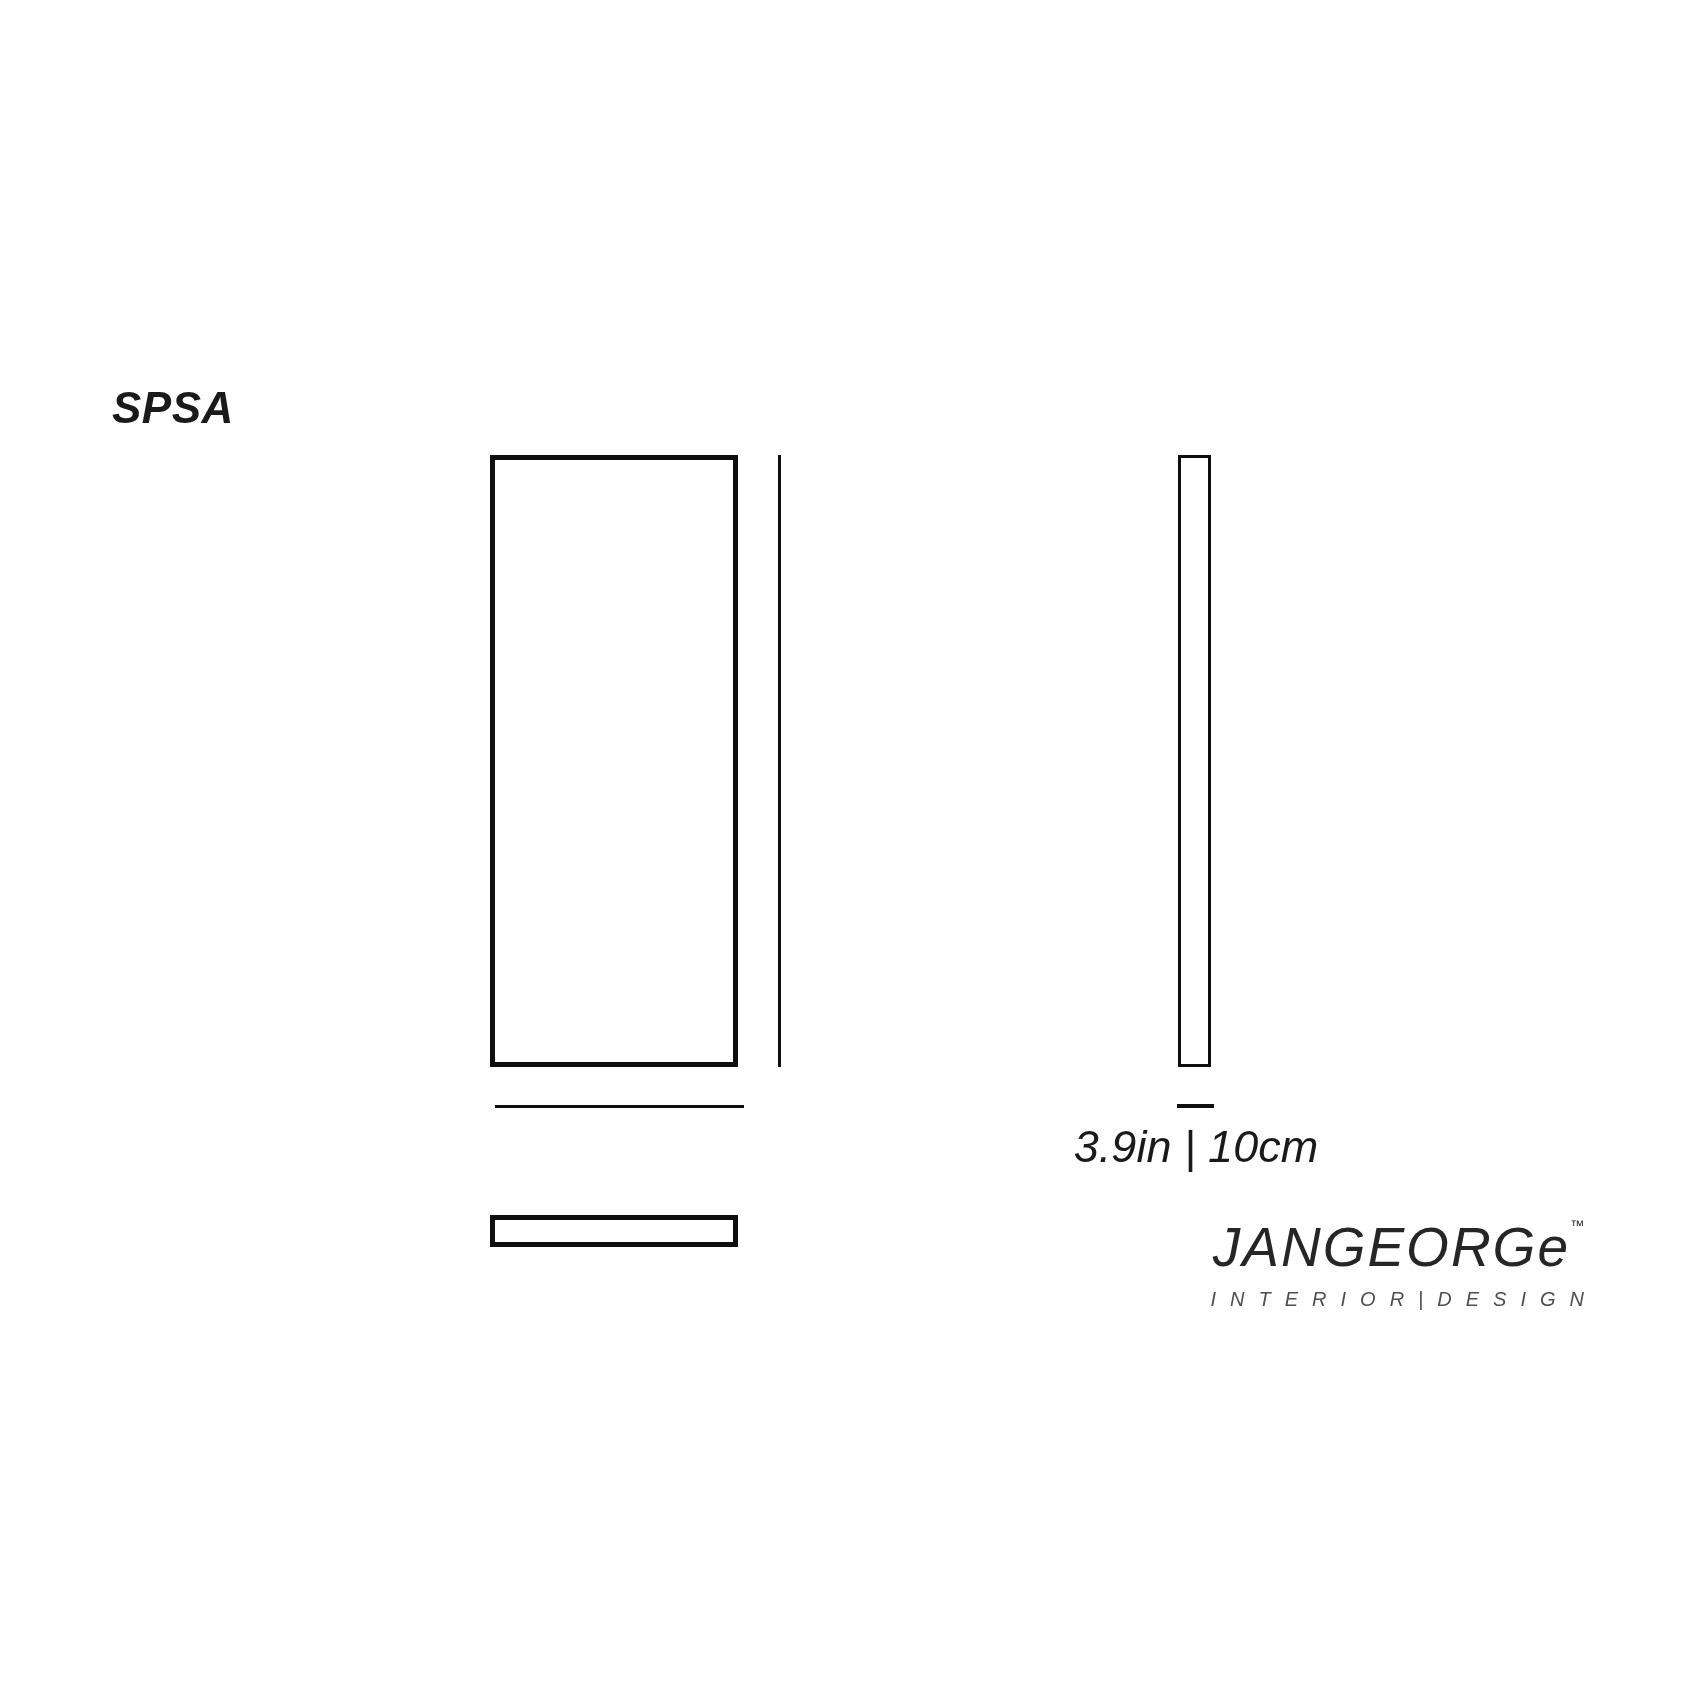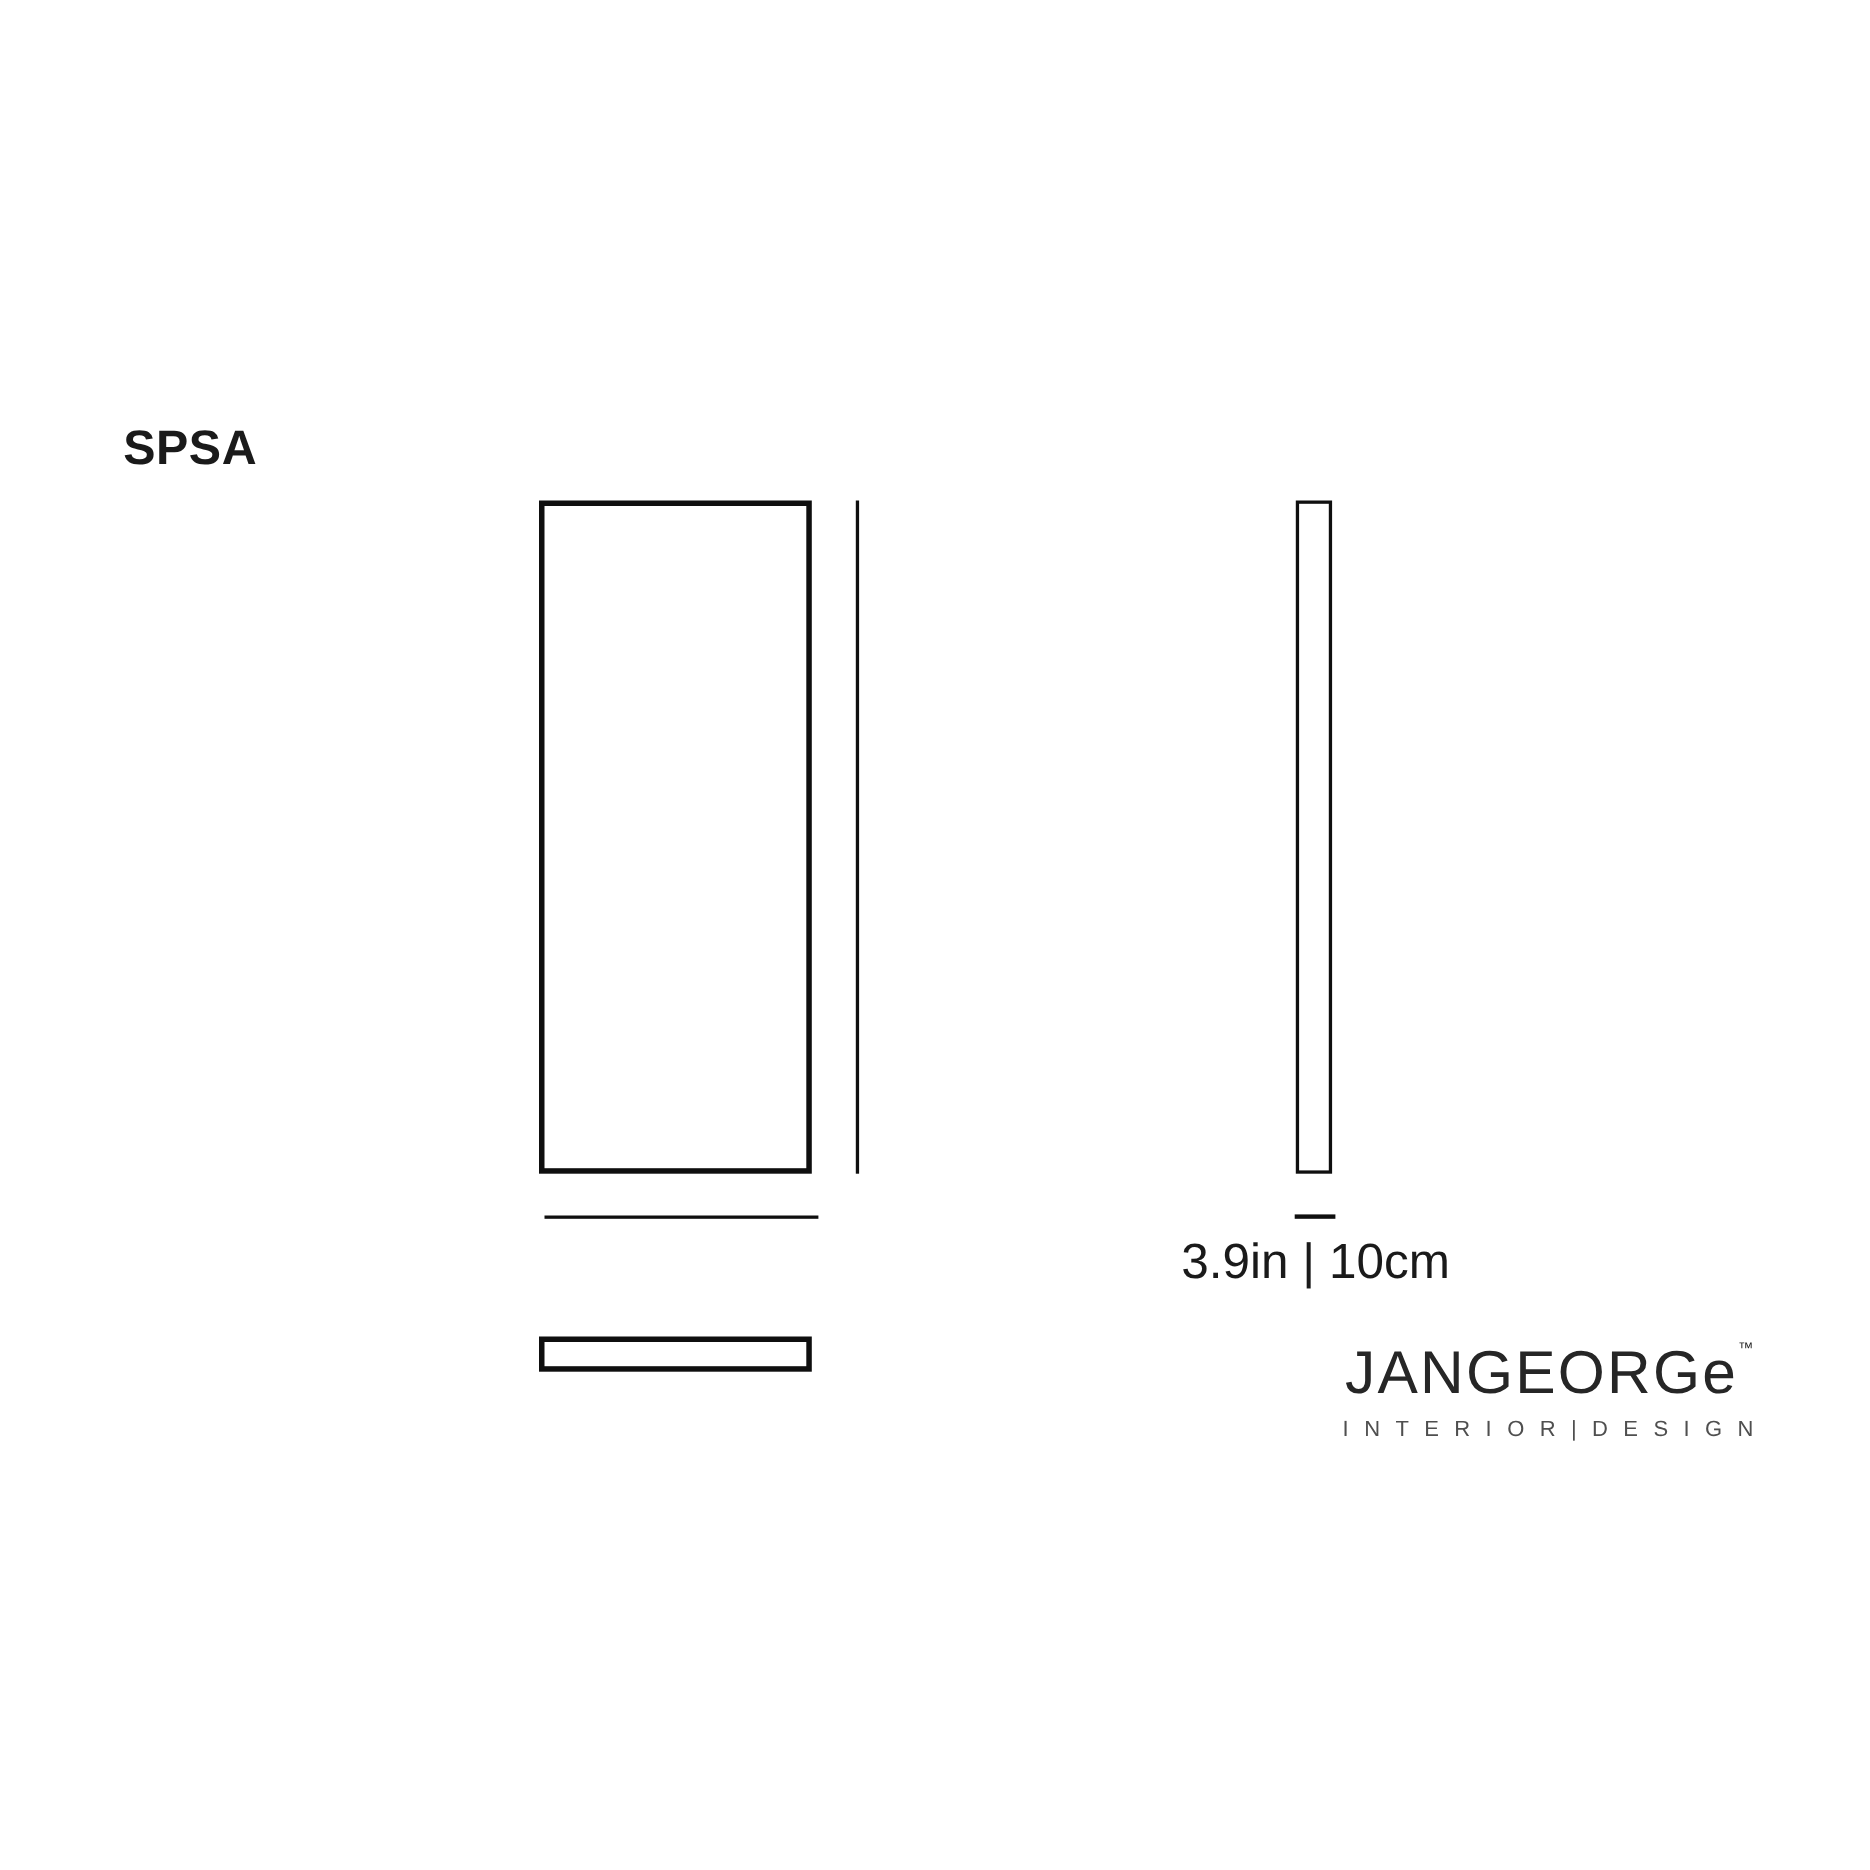--- a/index.html
+++ b/index.html
@@ -7,20 +7,21 @@
     padding: 0;
     background: #ffffff;
   }
   .canvas {
     position: relative;
     width: 1700px;
     height: 1700px;
     background: var(--background, #ffffff);
     font-family: "Liberation Sans", sans-serif;
     overflow: hidden;
+    font-style: italic;
   }
 
   
   .product-code {
     position: absolute;
     left: 112px;
     top: 386px;
     font-size: 44px;
     font-weight: 700;
     line-height: 1;
@@ -113,21 +114,21 @@
     left: 1177px;
     top: 1104px;
     width: 37px;
     height: 4px;
     background: var(--line, #0f0f0f);
   }
 
   
   .logo {
     position: absolute;
-    right: 106px;
+    right: 116px;
     top: 1218px;
     text-align: right;
   }
   .logo-brand-row {
     line-height: 1;
     white-space: nowrap;
   }
   .brand {
     font-size: 55px;
     font-weight: 300;

